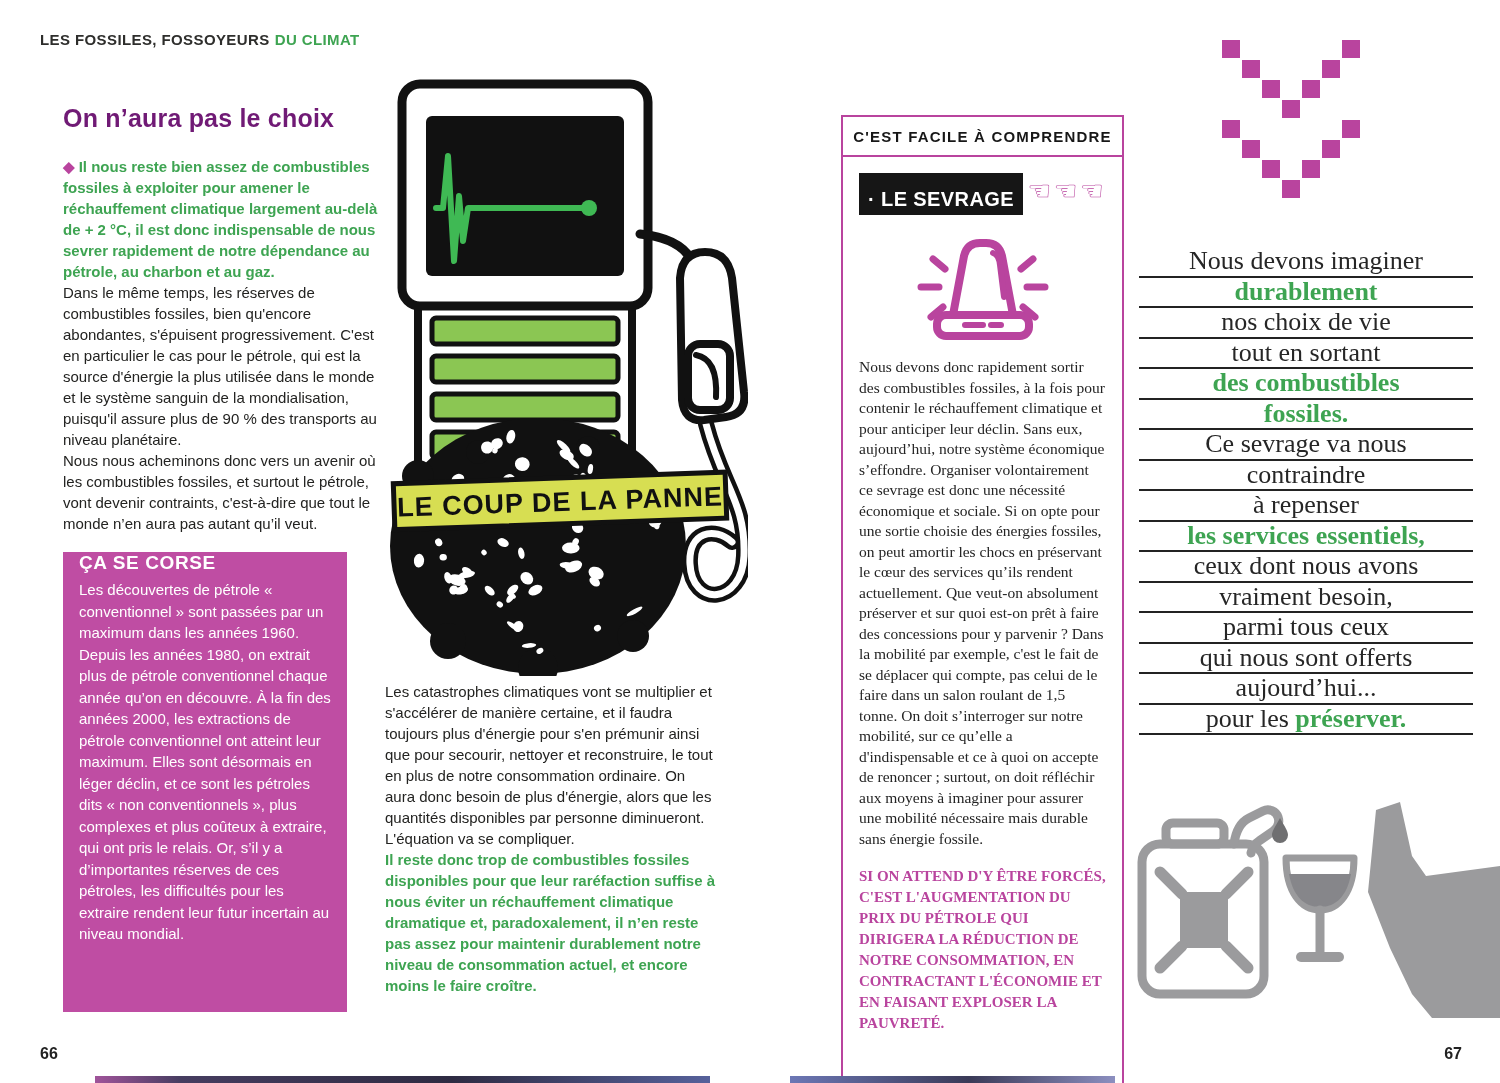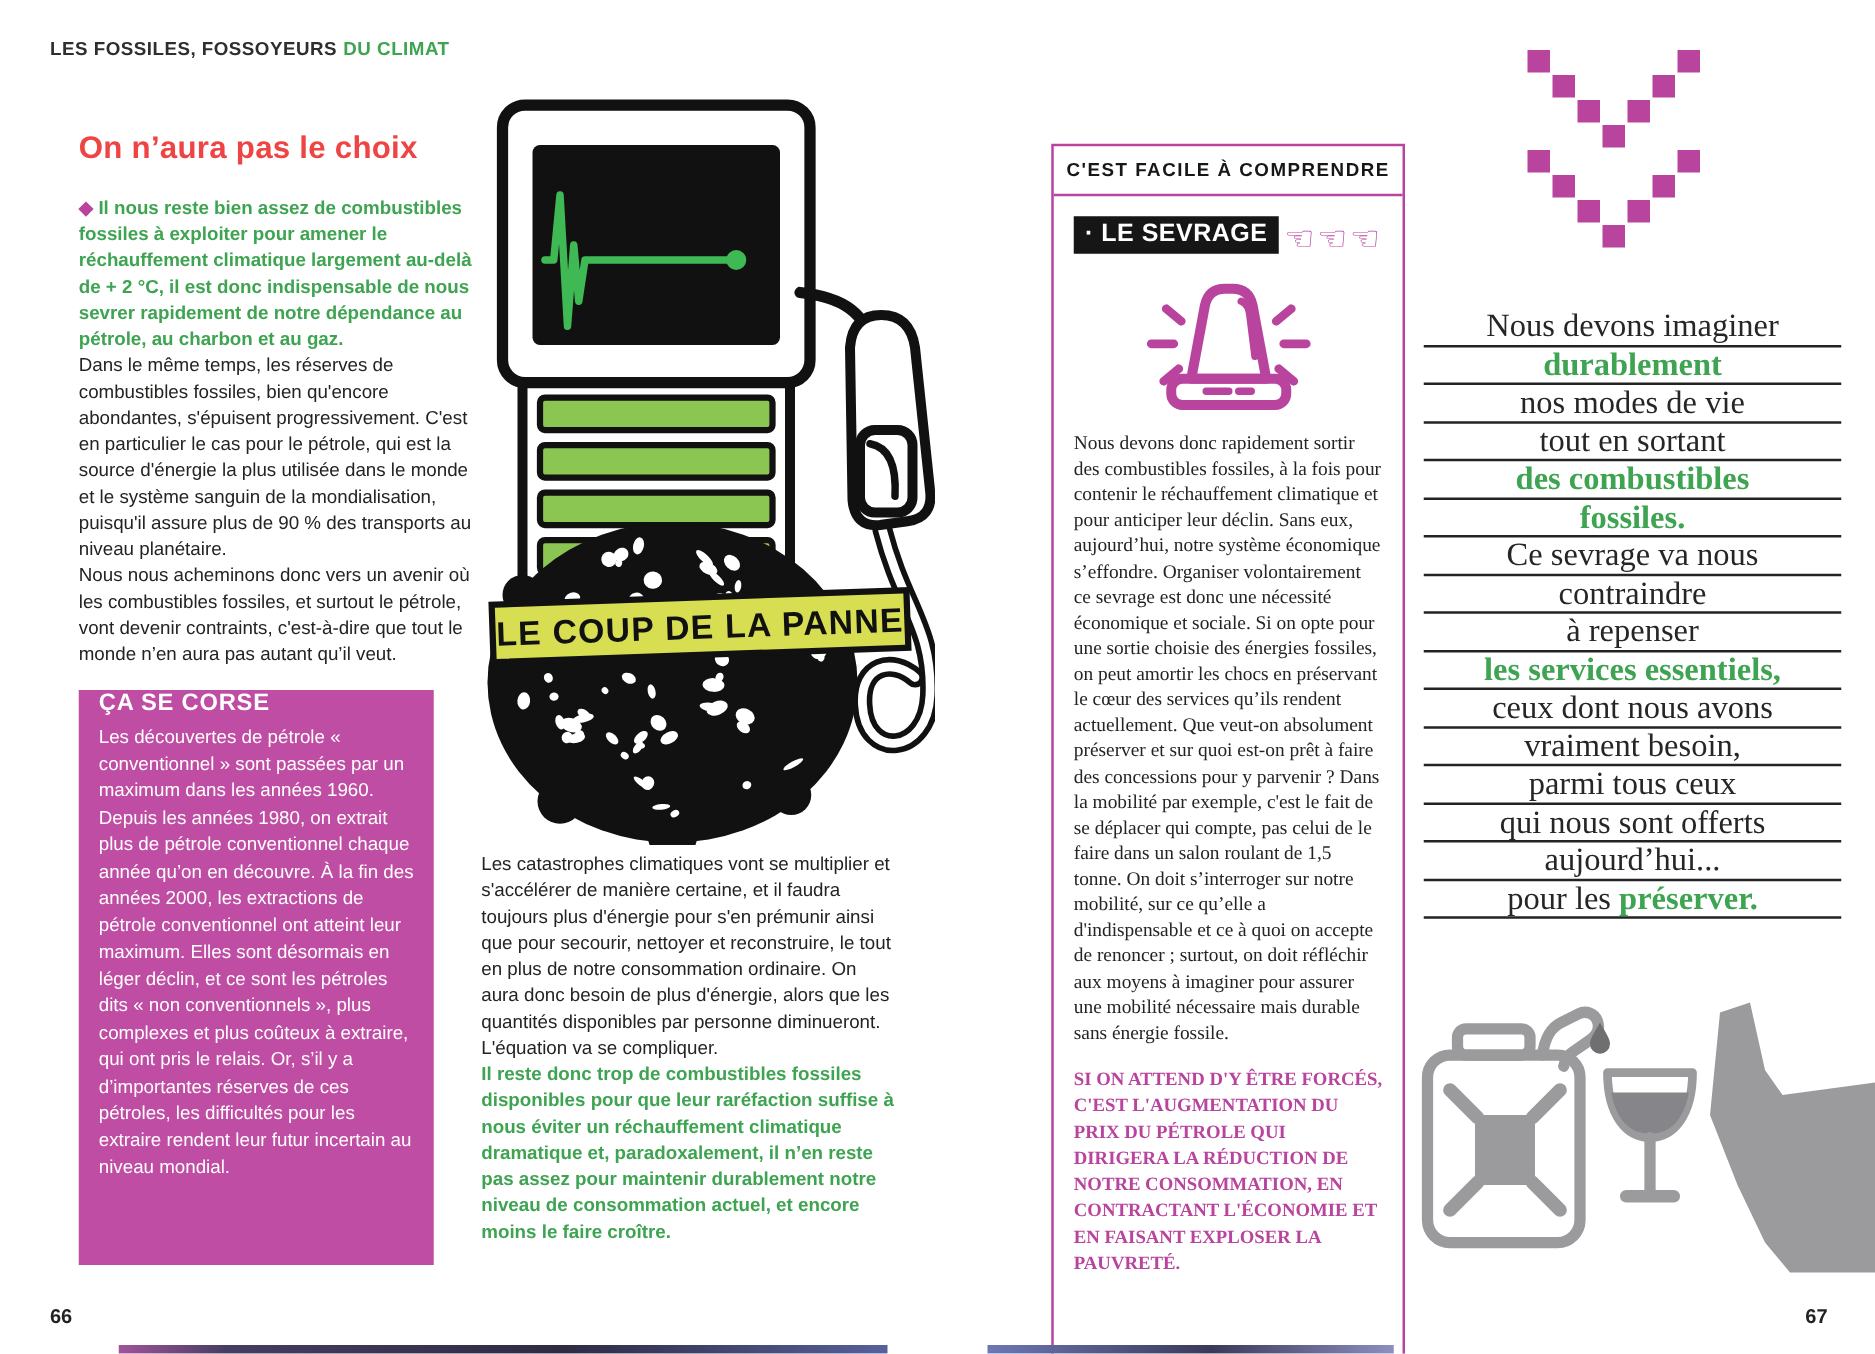--- a/index.html
+++ b/index.html
@@ -3,21 +3,21 @@
 <meta charset="utf-8">
 <style>
   html,body{margin:0;padding:0;background:#fff;}
   #spread{position:relative;width:1500px;height:1083px;background:#fff;overflow:hidden;
           font-family:"Liberation Sans",sans-serif;color:#1d1d1b;border-radius:26px;}
   
   .kicker{position:absolute;left:40px;top:31px;font-size:15px;font-weight:bold;letter-spacing:.4px;color:#2e2e2c;}
   .kicker .accent{color:var(--green);margin-left:5px;}
   
   .col1{position:absolute;left:63px;top:104px;width:323px;}
-  .col1 h1{margin:0 0 23px;font-size:25px;font-weight:bold;letter-spacing:.2px;color:#ef4444;}
+  .col1 h1{margin:0 0 23px;font-size:25px;font-weight:bold;letter-spacing:.2px;color:#701a75;}
   .lead{color:var(--green);font-weight:bold;font-size:15px;line-height:21px;margin:0;}
   .lead .diamond{color:var(--magenta);}
   .bodytext{font-size:15px;line-height:21px;margin:0;color:#232321;}
   
   .pinkbox{position:absolute;left:63px;top:552px;width:284px;height:460px;background:var(--magenta-bg);
            color:#fff;padding:0 16px;box-sizing:border-box;}
   .pinkbox .pb-title{font-weight:bold;font-size:19px;letter-spacing:.6px;margin:0 0 5px;}
   .pinkbox .pb-body{font-size:15px;line-height:21.5px;margin:0;}
   
   .col2{position:absolute;left:385px;top:681px;width:331px;}
@@ -29,21 +29,21 @@
   .ekg{stroke:var(--ekg);}
   .stripe{fill:var(--stripe);stroke:#111;stroke-width:5;}
   
   .infobox{position:absolute;left:841px;top:115px;width:283px;height:1058px;border:2px solid var(--magenta);
            box-sizing:border-box;background:#fff;}
   .ib-header{border-bottom:2px solid var(--magenta);padding:11px 4px 10px;text-align:center;
              font-weight:bold;font-size:15px;letter-spacing:1.2px;color:#171717;}
   .ib-content{padding:0 16px;position:relative;}
   .ib-label{margin-top:16px;position:relative;}
   .ib-label .block{background:#161616;color:#fff;font-weight:bold;font-size:20px;
-                   padding:3px 9px 4px;display:inline-block;letter-spacing:.4px;}
+                   padding:15px 9px 4px;display:inline-block;letter-spacing:.4px;}
   .ib-label .row2{margin-top:3px;}
   .hands{position:absolute;right:0;top:2px;color:var(--magenta);font-size:27px;letter-spacing:2px;}
   .siren-wrap{display:flex;justify-content:center;margin:14px 0 4px;}
   .mg-stroke{stroke:var(--magenta);fill:none;stroke-linecap:round;stroke-linejoin:round;}
   .ib-body{font-family:"Liberation Serif",serif;font-size:15.5px;line-height:20.5px;color:#242424;margin:10px 0 0;}
   .ib-emphasis{font-family:"Liberation Serif",serif;font-weight:bold;font-size:15px;line-height:21px;
                color:var(--magenta);margin:17px 0 0;}
   .ib-bar{position:absolute;left:12px;right:12px;bottom:8px;height:6px;background:var(--magenta);}
   
   .pixel-v{position:absolute;left:1222px;top:40px;display:grid;grid-template-columns:repeat(7,20px);grid-auto-rows:20px;}
@@ -303,21 +303,21 @@
         <div class="pv-sq"></div>
       </div>
       <div class="pv-cell"></div>
       <div class="pv-cell"></div>
       <div class="pv-cell"></div>
     </div>
 
   <div class="pull-quote">
       <div class="pq-line"><span class="pq-dark">Nous devons imaginer</span></div>
       <div class="pq-line"><span class="pq-green">durablement</span></div>
-      <div class="pq-line"><span class="pq-dark">nos modes de vie</span></div>
+      <div class="pq-line"><span class="pq-dark">nos choix de vie</span></div>
       <div class="pq-line"><span class="pq-dark">tout en sortant</span></div>
       <div class="pq-line"><span class="pq-green">des combustibles</span></div>
       <div class="pq-line"><span class="pq-green">fossiles.</span></div>
       <div class="pq-line"><span class="pq-dark">Ce sevrage va nous</span></div>
       <div class="pq-line"><span class="pq-dark">contraindre</span></div>
       <div class="pq-line"><span class="pq-dark">à repenser</span></div>
       <div class="pq-line"><span class="pq-green">les services essentiels,</span></div>
       <div class="pq-line"><span class="pq-dark">ceux dont nous avons</span></div>
       <div class="pq-line"><span class="pq-dark">vraiment besoin,</span></div>
       <div class="pq-line"><span class="pq-dark">parmi tous ceux</span></div>

